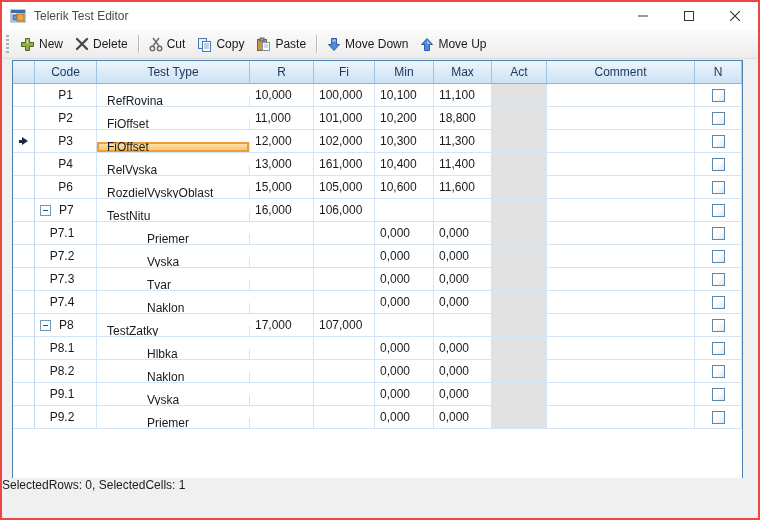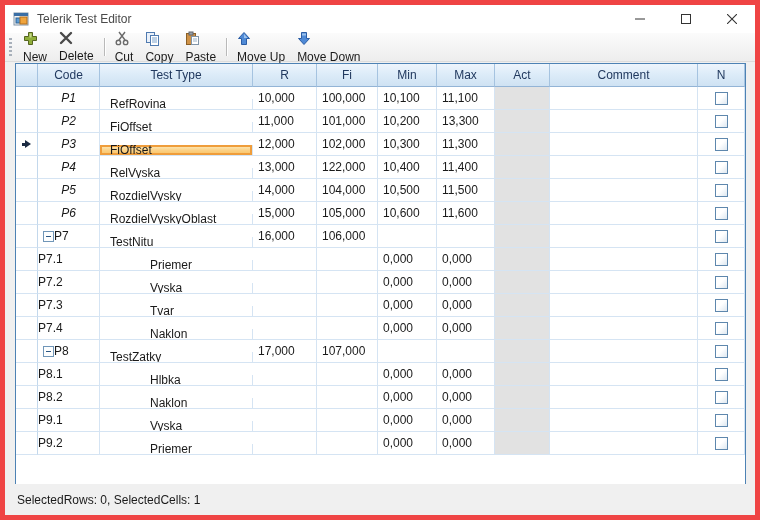--- a/index.html
+++ b/index.html
@@ -1,59 +1,59 @@
 <!DOCTYPE html>
 <html><head>
 <meta charset="utf-8">
 <style>
   * { margin:0; padding:0; box-sizing:border-box; }
   html,body { width:760px; height:520px; }
   body { font-family:"Liberation Sans","DejaVu Sans",sans-serif; font-size:12px; color:#1a1a1a; }
 
   .window { position:relative; width:760px; height:520px; background:#f0f0f0;
-            border:5px solid #ef4444; overflow:hidden; }
+            border:2px solid #ef4444; overflow:hidden; }
 
   
   .titlebar { position:absolute; left:0; top:0; right:0; height:28px; background:#ffffff;
               display:flex; align-items:center; }
   .app-icon { width:16px; height:16px; margin-left:8px; flex:0 0 auto; }
   .title { margin-left:8px; color:#4a4a4a; font-size:12px; }
   .caption-btns { margin-left:auto; display:flex; height:100%; }
   .cap-btn { width:46px; height:100%; display:flex; align-items:center; justify-content:center; }
   .cap-btn svg { display:block; }
 
   
   .toolbar { position:absolute; left:0; top:28px; right:0; height:29px;
              background:linear-gradient(180deg,#fbfbfb,#ededed);
              border-bottom:1px solid #dcdcdc;
              display:flex; align-items:center; padding:0 6px 0 3px; }
   .gripper { width:3px; height:18px; margin:0 5px 0 1px;
              background:repeating-linear-gradient(180deg,#a8b0ba 0 2px,transparent 2px 4px); }
   .tbtn { display:flex; gap:4px; padding:2px 5px; border:1px solid transparent;
-          border-radius:2px; white-space:nowrap;flex-direction:column; }
+          border-radius:2px; white-space:nowrap; }
   .tbtn svg { display:block; }
   .tsep { width:1px; height:18px; background:#b9b9b9; margin:0 4px; box-shadow:1px 0 0 #fff; }
   .tright { margin-left:auto; display:flex; align-items:center; }
 
   
   .grid { position:absolute; left:10px; top:58px; width:731px; height:430px;
           background:#ffffff; border:1px solid #4d82b4; }
   .ghead, .grow { display:grid; height:23px;
           grid-template-columns:22px 62px 153px 64px 61px 59px 58px 55px 148px 47px; }
   .hcell { background:linear-gradient(180deg,#eef5fc 0%,#ddecf9 45%,#cfe2f3 100%);
            border-right:1px solid #a5c3e0; border-bottom:1px solid #93b4d6;
            color:#21395f; display:flex; align-items:center; justify-content:center;
            overflow:hidden; }
   .hcell.first { border-right:1px solid #a5c3e0; }
   .c { border-right:1px solid #d5e4f3; border-bottom:1px solid #d5e4f3;
        display:flex; align-items:center; overflow:hidden; background:#fff; }
   .c.rh { justify-content:center; border-right:1px solid #c3d8ec; }
-  .c.code-center { justify-content:center;font-style:italic; }
-  .c.code-exp { padding-left:5px; }
-  .c.code-child { justify-content:flex-start; padding-right:7px; }
+  .c.code-center { justify-content:center; }
+  .c.code-exp { padding-left:5px; gap:8px; }
+  .c.code-child { justify-content:center; padding-right:7px; }
   .c.type { padding-left:10px;margin-top:12px; }
   .c.type-child { padding-left:50px; }
   .c.num { padding-left:5px; }
   .c.act { background:#e2e2e2; }
   .c.ncell { justify-content:center; }
   .c.sel { background:linear-gradient(180deg,#fdeec2 0%,#fbd084 55%,#fac261 100%);
            box-shadow:inset 0 0 0 2px #ef9d3b; }
 
   .expander { width:11px; height:11px; flex:0 0 auto; background:#fdfefe;
               border:1px solid #7096b8; display:flex; align-items:center; justify-content:center; }
@@ -61,22 +61,22 @@
 
   .arrow { display:flex; align-items:center; }
   .arrow .stem { width:3px; height:3px; background:#1b2a42; }
   .arrow .tri { width:0; height:0; border-left:6px solid #1b2a42;
                 border-top:4px solid transparent; border-bottom:4px solid transparent; }
 
   .checkbox { width:13px; height:13px; border:1px solid #5e87ad;
               background:linear-gradient(135deg,#ffffff 45%,#dde7f0 100%); }
 
   
-  .statusbar { position:absolute; left:0; right:0; bottom:0; height:31px; background:#f0f0f0;
-               display:flex; align-items:center; padding-left:12px; color:#1a1a1a; }
+  .statusbar { position:absolute; left:0; right:0; bottom:0; height:40px; background:#f0f0f0;
+               display:flex; align-items:flex-start; padding-left:0; color:#1a1a1a; }
 </style>
 </head>
 <body>
 
 <div class="window">
 
   <div class="titlebar">
     <svg class="app-icon" viewBox="0 0 16 16">
       <rect x="1" y="2" width="14" height="12" fill="#f4f4f4" stroke="#8094a8"></rect>
       <rect x="1" y="2" width="14" height="3" fill="#3a6ea5"></rect>
@@ -148,32 +148,32 @@
         <rect x="6.5" y="5.5" width="7" height="8" fill="#ffffff" stroke="#8094a8"></rect>
         <path d="M8 8 h4 M8 10 h4" stroke="#9db2c6" stroke-width="1"></path>
       </svg>
       <span>Paste</span>
     </div>
 
     <div class="tsep"></div>
 
     <div class="tbtn">
       <svg width="14" height="15" viewBox="0 0 14 15">
+        <path d="M7 13.5 L1.5 7.5 H4.5 V1.5 H9.5 V7.5 H12.5 Z" fill="#4f8ad6" stroke="#2b5da5" stroke-width="1"></path>
+        <path d="M5 2.5 h4 v2 h-4 z" fill="#9cc2ec"></path>
+      </svg>
+      <span>Move Down</span>
+    </div>
+
+    <div class="tbtn">
+      <svg width="14" height="15" viewBox="0 0 14 15">
         <path d="M7 1.5 L12.5 7.5 H9.5 V13.5 H4.5 V7.5 H1.5 Z" fill="#4f8ad6" stroke="#2b5da5" stroke-width="1"></path>
         <path d="M7 3 L10.5 7 H7 Z" fill="#9cc2ec"></path>
       </svg>
       <span>Move Up</span>
-    </div>
-
-    <div class="tbtn">
-      <svg width="14" height="15" viewBox="0 0 14 15">
-        <path d="M7 13.5 L1.5 7.5 H4.5 V1.5 H9.5 V7.5 H12.5 Z" fill="#4f8ad6" stroke="#2b5da5" stroke-width="1"></path>
-        <path d="M5 2.5 h4 v2 h-4 z" fill="#9cc2ec"></path>
-      </svg>
-      <span>Move Down</span>
     </div>
 
   </div>
 
   <div class="grid">
     <div class="ghead">
       <div class="hcell first"></div>
       <div class="hcell">Code</div>
       <div class="hcell">Test Type</div>
       <div class="hcell">R</div>
@@ -203,21 +203,21 @@
         </div>
         <div class="grow">
           <div class="c rh"></div>
           <div class="c code-center">
             <span>P2</span>
           </div>
           <div class="c type">FiOffset</div>
           <div class="c num">11,000</div>
           <div class="c num">101,000</div>
           <div class="c num">10,200</div>
-          <div class="c num">13,300</div>
+          <div class="c num">18,800</div>
           <div class="c act"></div>
           <div class="c "></div>
           <div class="c ncell">
             <span class="checkbox"></span>
           </div>
         </div>
         <div class="grow">
           <div class="c rh">
             <span class="arrow">
               <span class="stem"></span>
@@ -238,39 +238,23 @@
             <span class="checkbox"></span>
           </div>
         </div>
         <div class="grow">
           <div class="c rh"></div>
           <div class="c code-center">
             <span>P4</span>
           </div>
           <div class="c type">RelVyska</div>
           <div class="c num">13,000</div>
-          <div class="c num">122,000</div>
+          <div class="c num">161,000</div>
           <div class="c num">10,400</div>
           <div class="c num">11,400</div>
-          <div class="c act"></div>
-          <div class="c "></div>
-          <div class="c ncell">
-            <span class="checkbox"></span>
-          </div>
-        </div>
-        <div class="grow">
-          <div class="c rh"></div>
-          <div class="c code-center">
-            <span>P5</span>
-          </div>
-          <div class="c type">RozdielVysky</div>
-          <div class="c num">14,000</div>
-          <div class="c num">104,000</div>
-          <div class="c num">10,500</div>
-          <div class="c num">11,500</div>
           <div class="c act"></div>
           <div class="c "></div>
           <div class="c ncell">
             <span class="checkbox"></span>
           </div>
         </div>
         <div class="grow">
           <div class="c rh"></div>
           <div class="c code-center">
             <span>P6</span>

